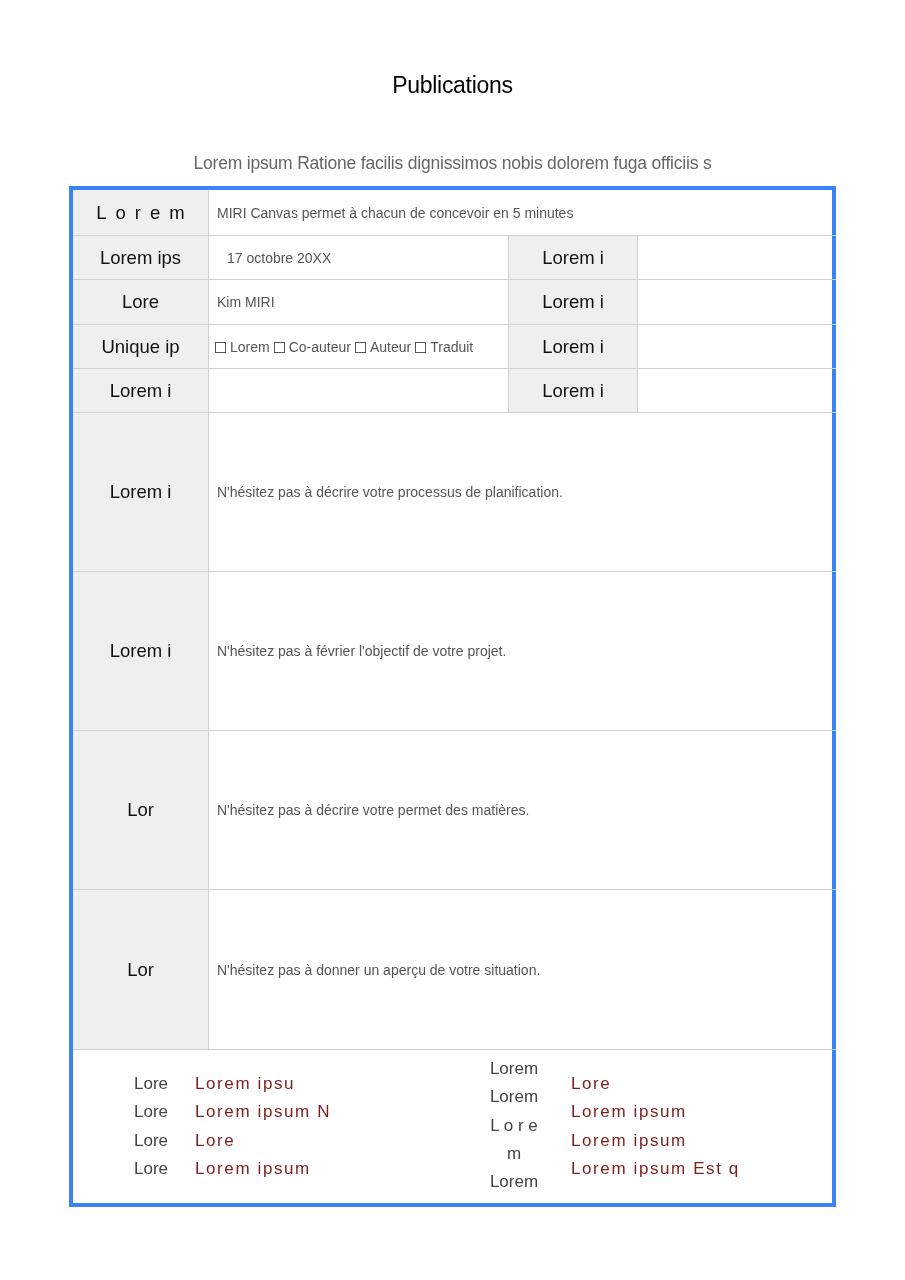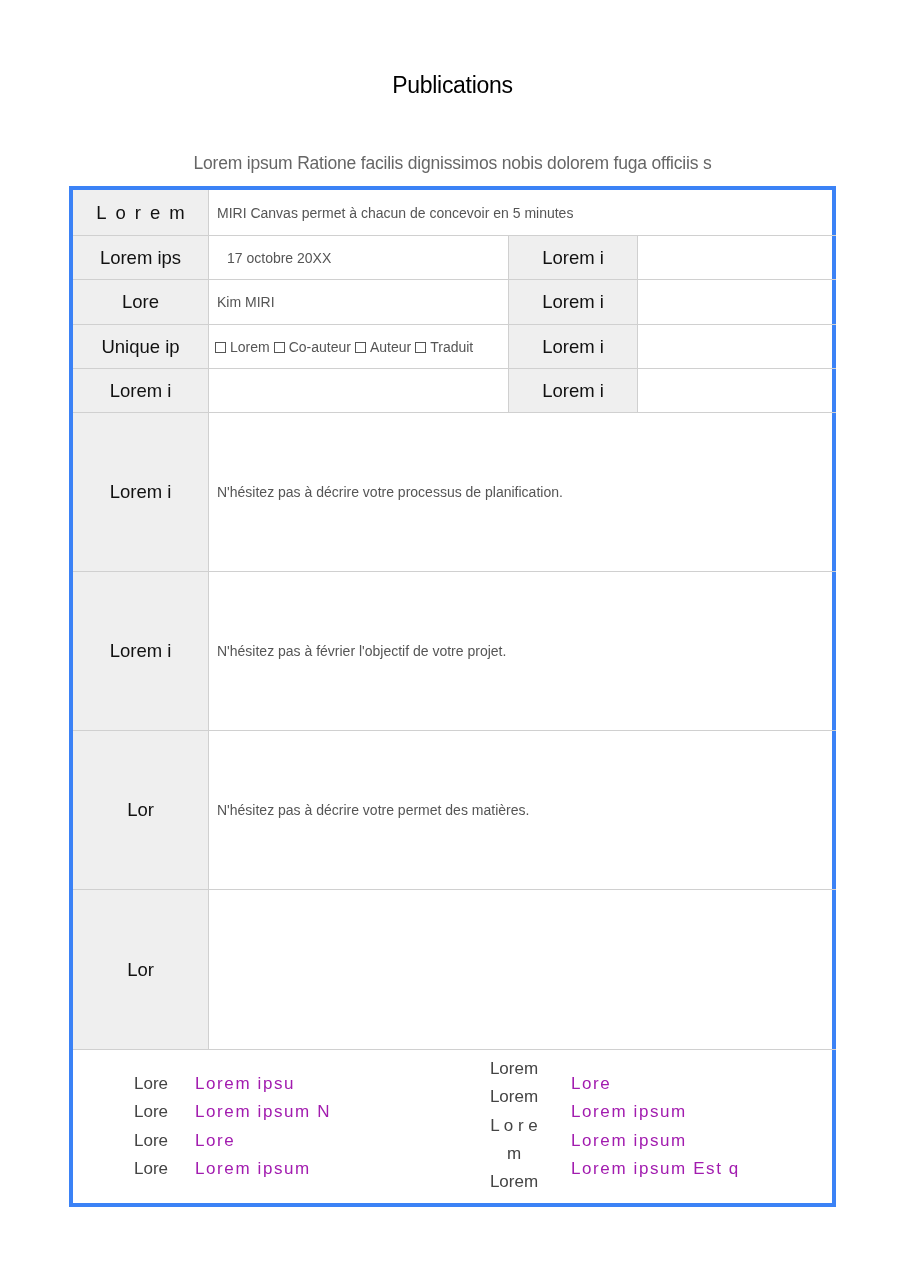--- a/index.html
+++ b/index.html
@@ -29,21 +29,21 @@
   .val { padding-left: 8px; font-size: 14px; color: #555; }
   .lbl.spaced { letter-spacing: 9px; padding-left: 9px; }
   .lbl.right { border-left: 1px solid #d0d0d0; }
 
   .check { font-size: 14px; color: #555; }
   .check .box { display: inline-block; width: 11px; height: 11px; border: 1px solid #555; margin: 0 4px 0 4px; vertical-align: -1px; }
 
   .footer { position: absolute; left: 0; top: 860px; width: 763px; height: 159px; }
   .fcol { position: absolute; top: 0; }
   .fk { font-size: 17px; color: #444; text-align: center; }
-  .fv { font-size: 17px; color: #a21caf; letter-spacing: 1.6px; }
+  .fv { font-size: 17px; color: #7f1d1d; letter-spacing: 1.6px; }
 </style>
 </head>
 <body>
 
 <div class="title">Publications</div>
 <div class="subtitle">Lorem ipsum Ratione facilis dignissimos nobis dolorem fuga officiis s</div>
 
 <div class="sheet">
 
   <div class="row" style="top:0;height:46px;">
@@ -90,20 +90,21 @@
   <div class="row" style="top:382px;height:159px;">
     <div class="cell lbl" style="left:0;width:136px;">Lorem i</div>
     <div class="cell val" style="left:136px;width:627px;">N'hésitez pas à février l'objectif de votre projet.</div>
   </div>
   <div class="row" style="top:541px;height:159px;">
     <div class="cell lbl" style="left:0;width:136px;">Lor</div>
     <div class="cell val" style="left:136px;width:627px;">N'hésitez pas à décrire votre permet des matières.</div>
   </div>
   <div class="row" style="top:700px;height:160px;">
     <div class="cell lbl" style="left:0;width:136px;">Lor</div>
+    <div class="cell val" style="left:136px;width:627px;">N'hésitez pas à donner un aperçu de votre situation.</div>
   </div>
 
   <div class="footer">
     <div class="fcol" style="left:48px;top:20px;width:60px;line-height:28.3px;">
       <div class="fk">Lore</div>
       <div class="fk">Lore</div>
       <div class="fk">Lore</div>
       <div class="fk">Lore</div>
     </div>
     <div class="fcol" style="left:122px;top:20px;width:250px;line-height:28.3px;">

